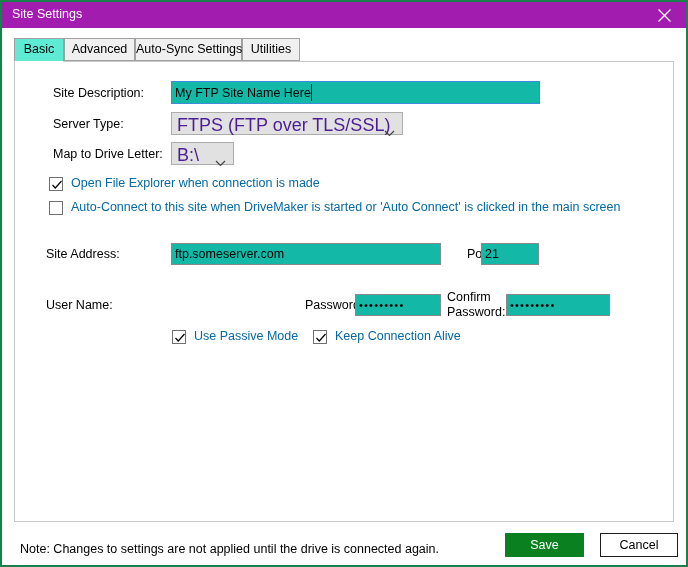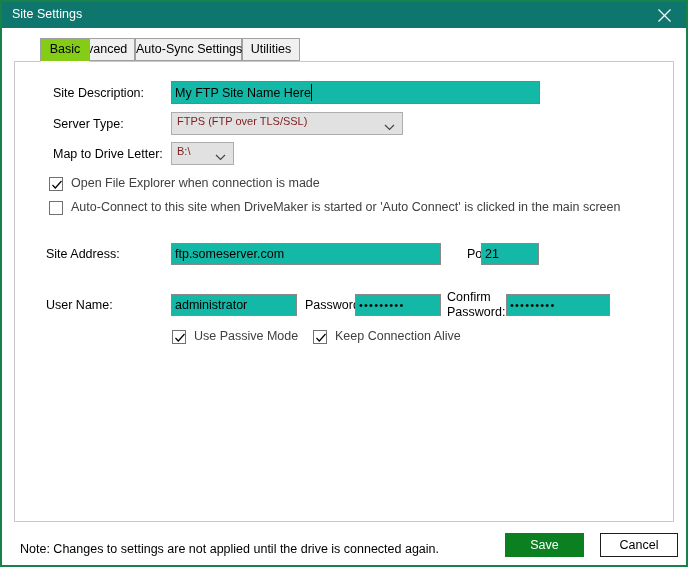--- a/index.html
+++ b/index.html
@@ -26,21 +26,21 @@
     border: 2px solid #17814a;
     background: #ffffff;
   }
 
   
   #titlebar {
     position: absolute;
     left: 0; top: 0;
     width: 684px;
     height: 26px;
-    background: #0f766e;
+    background: #a21caf;
     color: #ffffff;
   }
   #title-text {
     position: absolute;
     left: 10px;
     top: 5px;
     font-size: 12.5px;
     color: #ffffff;
     white-space: nowrap;
   }
@@ -69,25 +69,24 @@
     border: 1px solid #a0a0a0;
     background: #f0f0f0;
     font-size: 12.5px;
     color: #000;
     line-height: 21px;
     text-align: center;
     cursor: pointer;
     white-space: nowrap;
   }
   .tab.active {
-    background: #84cc16;
+    background: #5eead4;
     border-bottom: 1px solid #ffffff;
     height: 24px;
     z-index: 3;
-    margin-left: 26px;
   }
 
   
   #tabpanel {
     position: absolute;
     left: 12px;
     top: 59px;
     width: 660px;
     height: 461px;
     box-sizing: border-box;
@@ -115,22 +114,22 @@
     outline: none;
   }
   .txtbox.focused {
     border: 1px solid #3c8edc;
   }
   .combo {
     position: absolute;
     box-sizing: border-box;
     border: 1px solid #adadad;
     background: #e1e1e1;
-    font-size: 11px;
-    color: #7f1d1d;
+    font-size: 18px;
+    color: #4c1d95;
     cursor: pointer;
   }
   .combo .cval {
     position: absolute;
     left: 5px;
     top: 2px;
     white-space: nowrap;
   }
   .combo .chev {
     position: absolute;
@@ -153,21 +152,21 @@
     box-sizing: border-box;
     border: 1px solid #707070;
     background: #ffffff;
   }
   .cbbox svg { position: absolute; left: 1px; top: 1px; }
   .cblabel {
     position: absolute;
     left: 22px;
     top: -1px;
     font-size: 12.5px;
-    color: #404040;
+    color: #0369a1;
   }
 
   
   #caret {
     position: absolute;
     width: 1px;
     background: #000;
   }
 
   
@@ -287,21 +286,20 @@
     </div>
 
     <div class="lbl" style="left:31px; top:185px;">Site Address:</div>
     <input class="txtbox" style="left: 156px; top: 181px; width: 270px; height: 22px;" value="ftp.someserver.com">
 
     <div class="lbl" style="left:420px; top:185px;margin-left:32px;">Port:</div>
     <input class="txtbox" style="left: 466px; top: 181px; width: 58px; height: 22px;" value="21">
 
 
     <div class="lbl" style="left:31px; top:236px;">User Name:</div>
-    <input class="txtbox" style="left: 156px; top: 232px; width: 126px; height: 22px;" value="administrator">
 
     <div class="lbl" style="left:290px; top:236px;">Password:</div>
     <input class="txtbox pwd" style="left: 340px; top: 232px; width: 86px; height: 22px;" value="•••••••••">
 
     <div class="lbl" style="left:432px; top:228px;">Confirm</div>
     <div class="lbl" style="left:432px; top:243px;">Password:</div>
     <input class="txtbox pwd" style="left: 491px; top: 232px; width: 104px; height: 22px;" value="•••••••••">
 
     <div class="cbrow" style="left:157px; top:268px;">
       <span class="cbbox">

